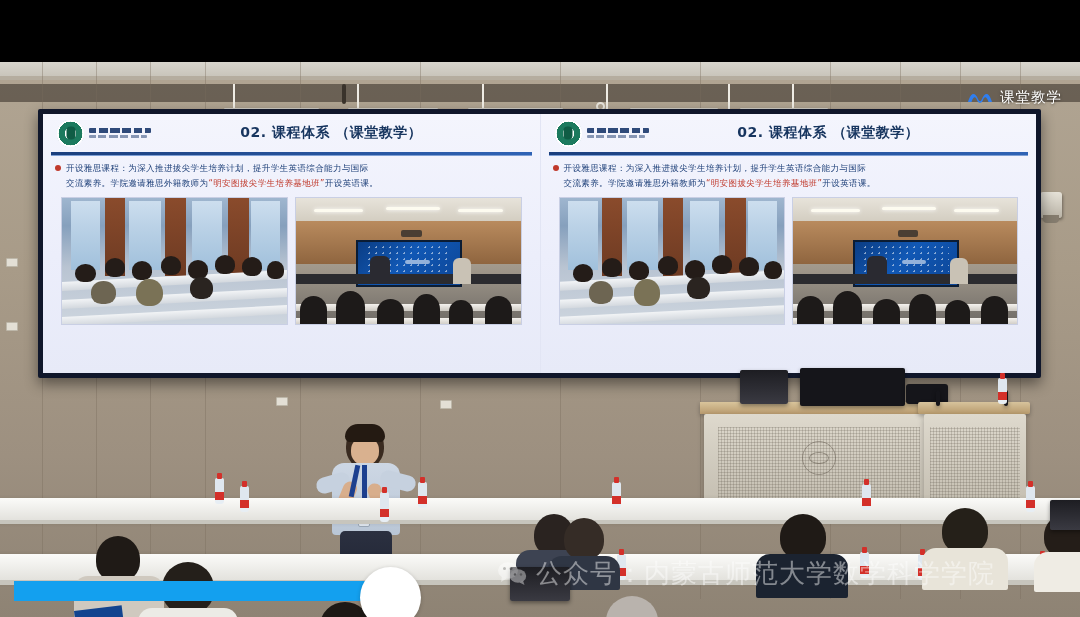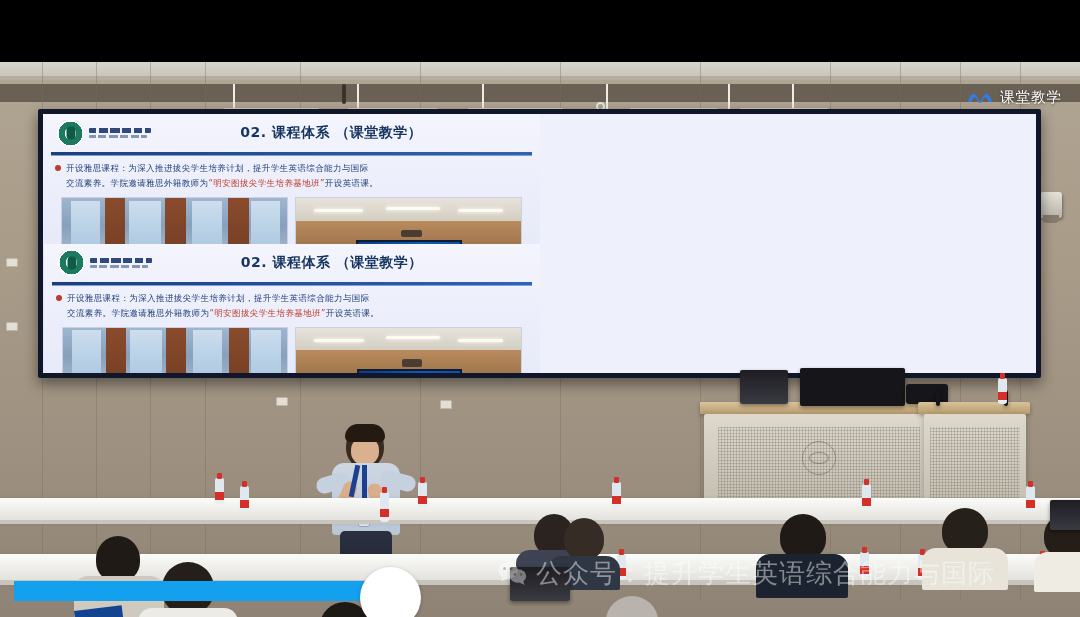--- a/index.html
+++ b/index.html
@@ -47,21 +47,21 @@
   .wall-speaker::after { content:''; position:absolute; left:3px; bottom:-5px;
                   width:16px; height:8px; border-radius:0 0 4px 4px; background:#857c6e; }
   .outlet { position:absolute; width:12px; height:9px; background:#e3dfd5;
             border:1px solid #bdb7a9; border-radius:1px; }
 
   
   .screen-bezel { position:absolute; left:38px; top:47px; width:1003px; height:269px;
                   background:#10172b; border-radius:2px;
                   box-shadow:0 6px 14px rgba(0,0,0,.45); padding:5px; }
   .screen-inner { position:relative; width:100%; height:100%;
-                  background:#eef0fb; overflow:hidden; display:flex;flex-direction:column; }
+                  background:#eef0fb; overflow:hidden; display:flex; }
 
   .slide { position:relative; width:50%; height:100%;
            background:linear-gradient(180deg,#f4f5fd 0%,#eceefb 55%,#e7eaf8 100%);
            overflow:hidden; }
   .slide + .slide { border-left:1px solid #e2e5f4; }
 
   .slide-head { position:relative; height:38px; display:flex; align-items:center;
                 padding-left:14px; }
   .logo-wrap { display:flex; align-items:center; gap:5px; }
   .seal { width:27px; height:27px; border-radius:50%;
@@ -530,19 +530,19 @@
         <ellipse cx="11" cy="9.5" rx="10" ry="8.2" fill="#ffffff" fill-opacity=".85"></ellipse>
         <path d="M5 15 L4 21 L9.5 17.5 Z" fill="#ffffff" fill-opacity=".85"></path>
         <circle cx="7.5" cy="7.5" r="1.5" fill="#8a8a8a"></circle>
         <circle cx="14" cy="7.5" r="1.5" fill="#8a8a8a"></circle>
         <ellipse cx="21" cy="15" rx="8.2" ry="6.8" fill="#ffffff" fill-opacity=".8"></ellipse>
         <path d="M26 19.5 L27.5 24 L22.5 21.5 Z" fill="#ffffff" fill-opacity=".8"></path>
         <circle cx="18" cy="13.5" r="1.2" fill="#8a8a8a"></circle>
         <circle cx="24" cy="13.5" r="1.2" fill="#8a8a8a"></circle>
       </svg>
     </span>
-    <span class="watermark-text">公众号：提升学生英语综合能力与国际</span>
+    <span class="watermark-text">公众号：内蒙古师范大学数学科学学院</span>
   </div>
 
   <div class="progress"></div>
   <div class="progress-knob"></div>
 
 </div>
 
 </body></html>

